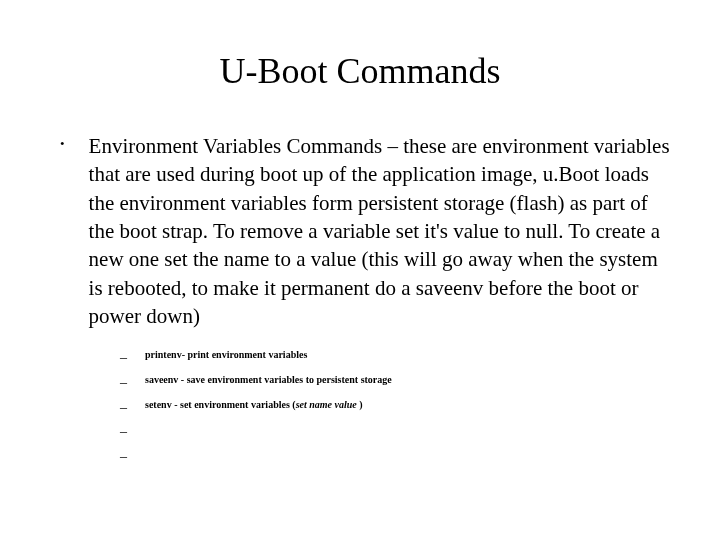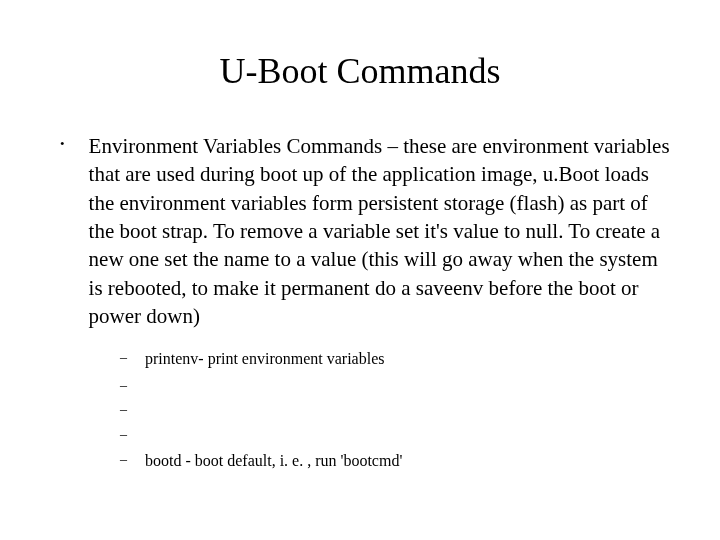--- a/index.html
+++ b/index.html
@@ -52,22 +52,23 @@
       display: flex;
       align-items: flex-start;
       margin-bottom: 5px;
     }
     .sub-dash {
       font-size: 14px;
       margin-right: 18px;
       line-height: 1.4;
     }
     .sub-text {
-      font-size: 16px;
+      font-size: 10px;
       line-height: 1.4;
+      font-weight: bold;
     }
     .italic {
       font-style: italic;
     }
   </style>
 </head>
 <body>
 
 <div class="slide">
   <h1 class="title">U-Boot Commands</h1>
@@ -77,25 +78,26 @@
     <div class="main-text">Environment Variables Commands – these are environment variables that are used during boot up of the application image, u.Boot loads the environment variables form persistent storage (flash) as part of the boot strap. To remove a variable set it's value to null. To create a new one set the name to a value (this will go away when the system is rebooted, to make it permanent do a saveenv before the boot or power down)</div>
   </div>
 
   <div class="sub-list">
     <div class="sub-item">
       <span class="sub-dash">–</span>
       <span class="sub-text">printenv- print environment variables</span>
     </div>
     <div class="sub-item">
       <span class="sub-dash">–</span>
+      <span class="sub-text">saveenv - save environment variables to persistent storage</span>
+    </div>
+    <div class="sub-item">
+      <span class="sub-dash">–</span>
+      <span class="sub-text"><span>setenv - set environment variables (</span><span class="italic">set name value</span><span> )</span></span>
     </div>
     <div class="sub-item">
       <span class="sub-dash">–</span>
     </div>
     <div class="sub-item">
       <span class="sub-dash">–</span>
     </div>
-    <div class="sub-item">
-      <span class="sub-dash">–</span>
-      <span class="sub-text">bootd - boot default, i. e. , run 'bootcmd'</span>
-    </div>
   </div>
 </div>
 
 </body></html>

